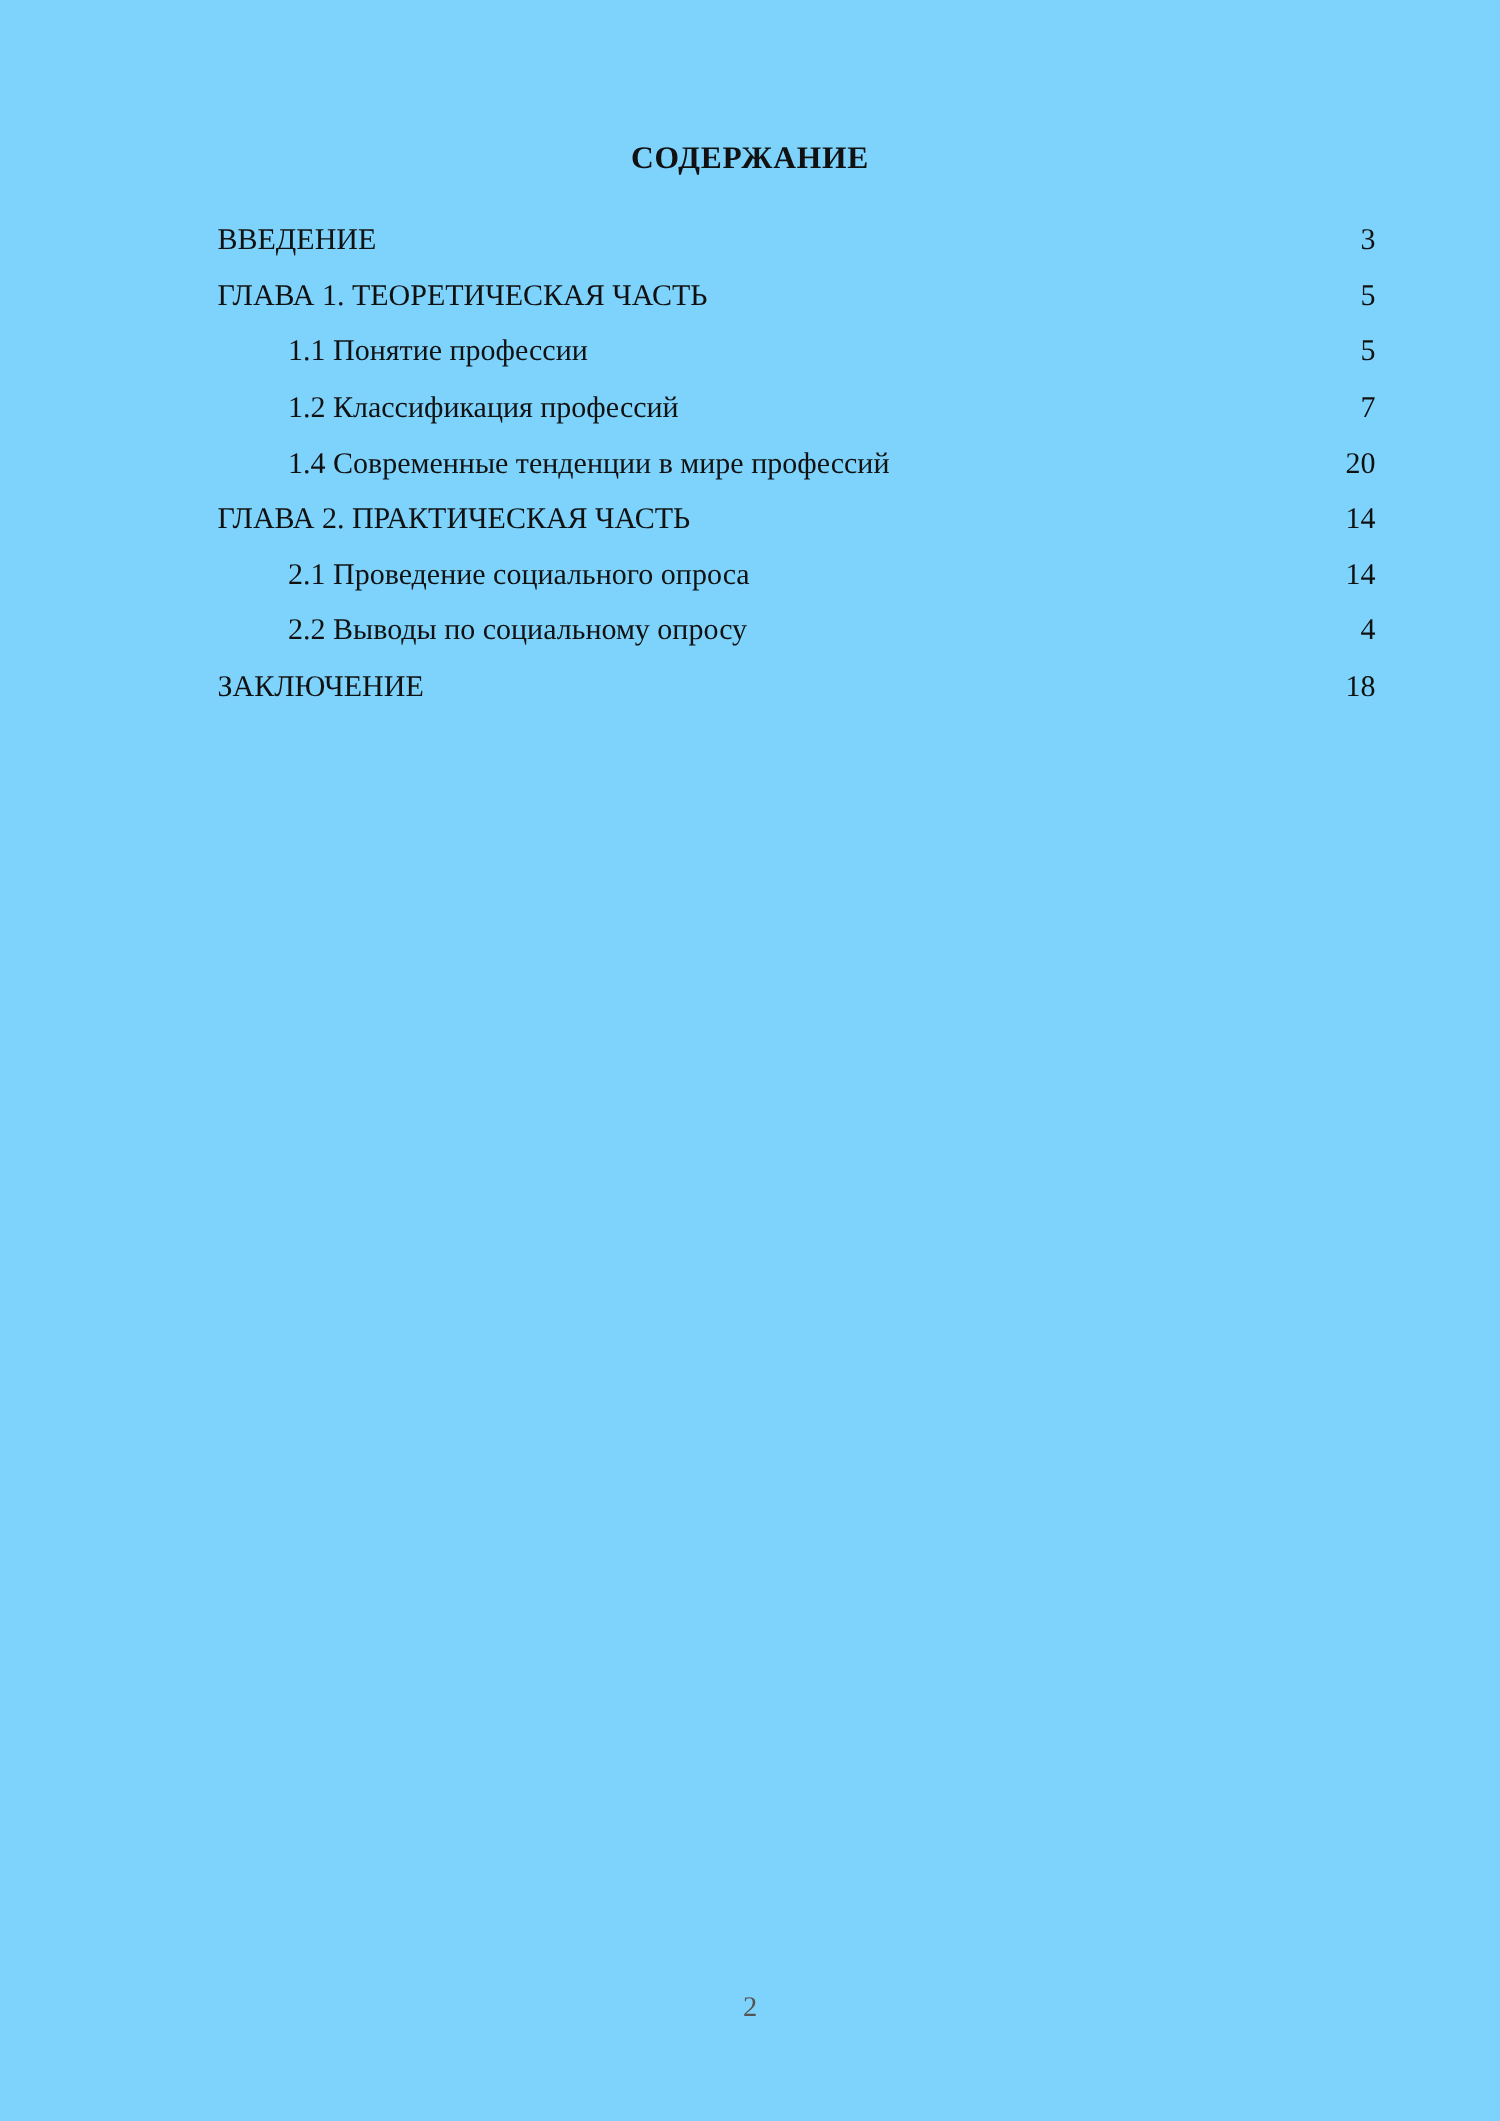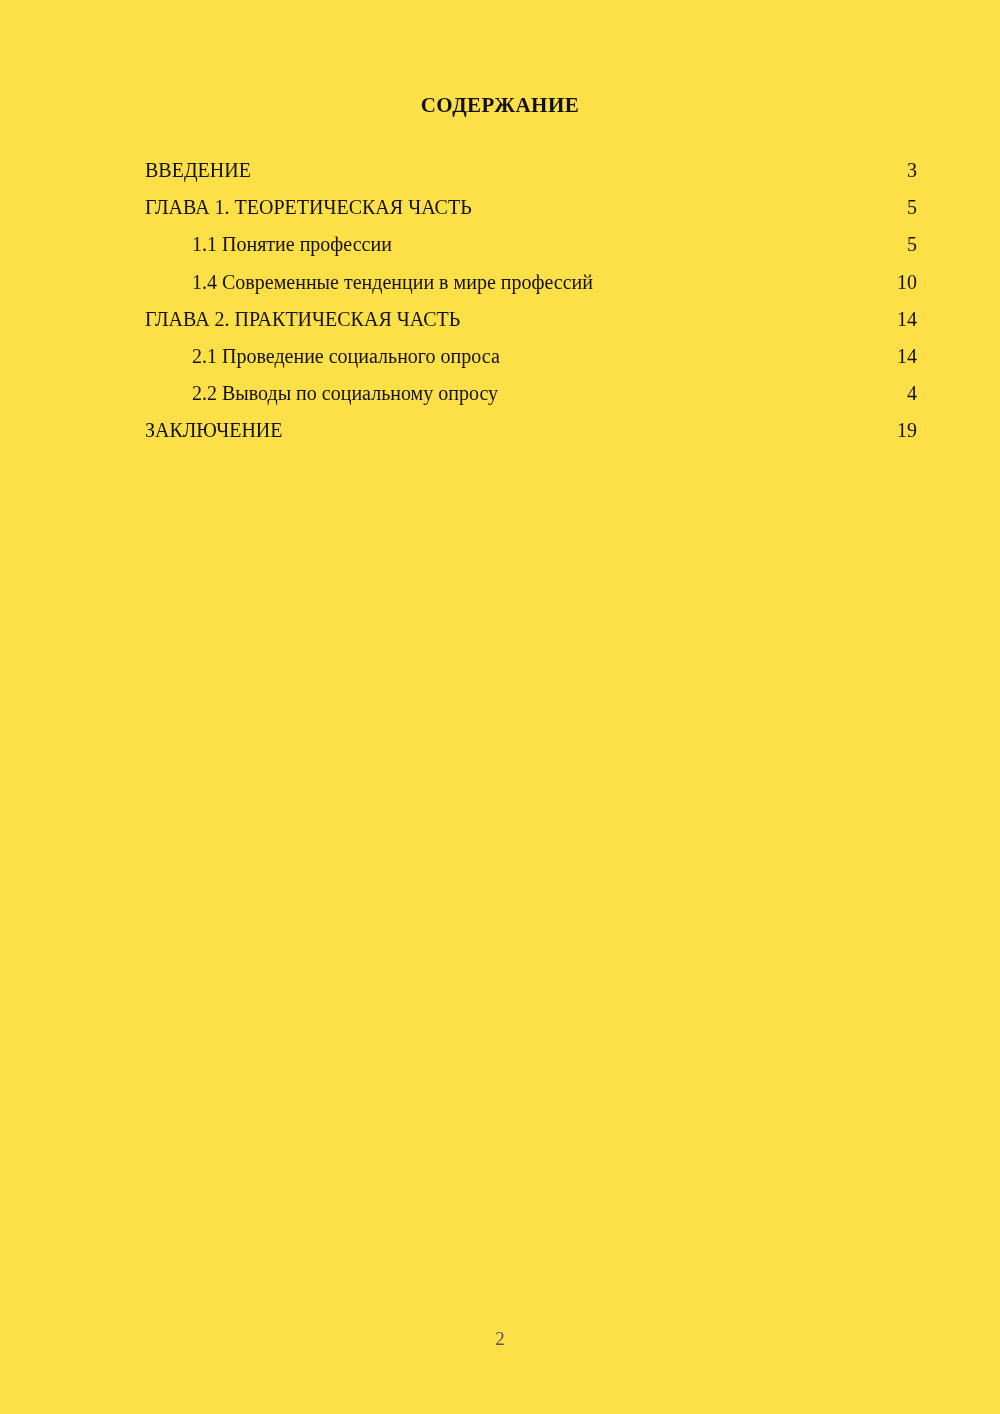--- a/index.html
+++ b/index.html
@@ -9,31 +9,31 @@
     background: #ffffff;
     font-family: "Liberation Serif", "DejaVu Serif", serif;
     color: #111111;
     position: relative;
     overflow: hidden;
   }
   .doc-page {
     width: 1000px;
     height: 1414px;
     position: relative;
-    background: #fde047;
+    background: #7dd3fc;
   }
   .page-title {
     padding-top: 93px;
     text-align: center;
     font-size: 21px;
     font-weight: bold;
     letter-spacing: 0.5px;
   }
   .toc {
-    margin: 34px 83px 0 145px; 
+    margin: 24px 83px 0 145px; 
   }
   .toc-row {
     display: flex;
     justify-content: space-between;
     align-items: baseline;
     font-size: 20px;
     line-height: 37.2px;
     white-space: nowrap;
   }
   .toc-row .toc-label {
@@ -72,36 +72,40 @@
   </div>
       <div class="toc-row">
     <span class="toc-label">ГЛАВА 1. ТЕОРЕТИЧЕСКАЯ ЧАСТЬ</span>
     <span class="toc-page-num">5</span>
   </div>
       <div class="toc-row level-1">
     <span class="toc-label">1.1 Понятие профессии</span>
     <span class="toc-page-num">5</span>
   </div>
       <div class="toc-row level-1">
+    <span class="toc-label">1.2 Классификация профессий</span>
+    <span class="toc-page-num">7</span>
+  </div>
+      <div class="toc-row level-1">
     <span class="toc-label">1.4 Современные тенденции в мире профессий</span>
-    <span class="toc-page-num">10</span>
+    <span class="toc-page-num">20</span>
   </div>
       <div class="toc-row">
     <span class="toc-label">ГЛАВА 2. ПРАКТИЧЕСКАЯ ЧАСТЬ</span>
     <span class="toc-page-num">14</span>
   </div>
       <div class="toc-row level-1">
     <span class="toc-label">2.1 Проведение социального опроса</span>
     <span class="toc-page-num">14</span>
   </div>
       <div class="toc-row level-1">
     <span class="toc-label">2.2 Выводы по социальному опросу</span>
     <span class="toc-page-num">4</span>
   </div>
       <div class="toc-row">
     <span class="toc-label">ЗАКЛЮЧЕНИЕ</span>
-    <span class="toc-page-num">19</span>
+    <span class="toc-page-num">18</span>
   </div>
     </div>
 
   <div class="footer-page-number">2</div>
 
 </div>
 
 </body></html>

